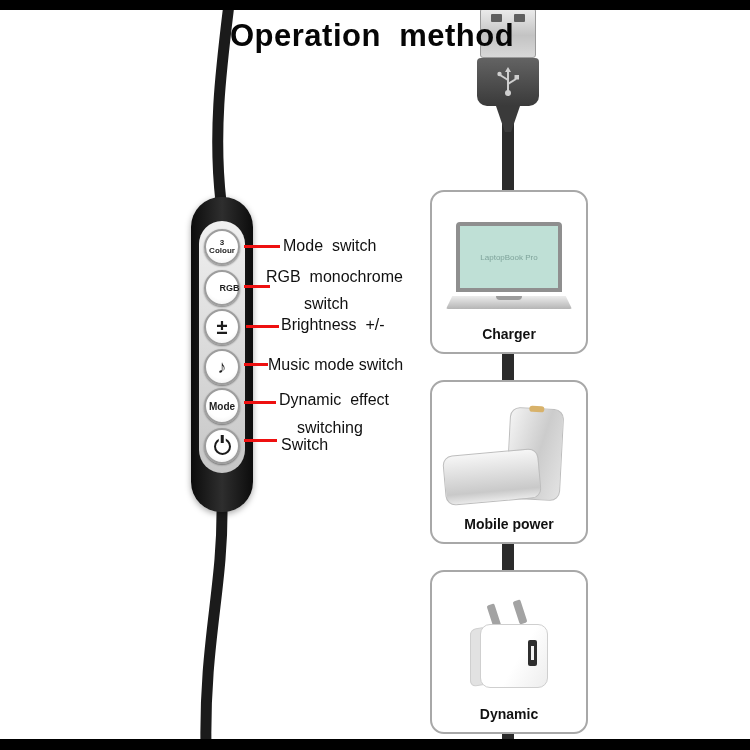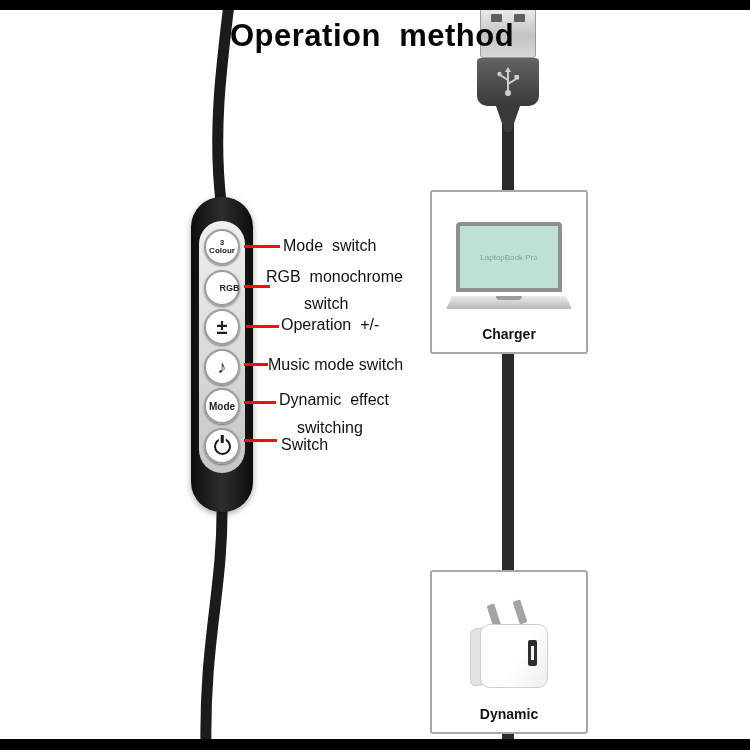--- a/index.html
+++ b/index.html
@@ -88,21 +88,21 @@
   .lab.lab2b{left:304px;top:295px;}
   .lab.lab3{left:281px;top:316px;}
   .lab.lab4{left:268px;top:356px;}
   .lab.lab5a{left:279px;top:391px;}
   .lab.lab5b{left:297px;top:419px;}
   .lab.lab6{left:281px;top:436px;}
 
   
   .devbox{
     position:absolute;left:430px;width:158px;height:164px;background:#ffffff;
-    border:2px solid #a8a8a8;border-radius:3px;z-index:2;box-sizing:border-box;
+    border:2px solid #a8a8a8;border-radius:14px;z-index:2;box-sizing:border-box;
   }
   .devbox.box1{top:190px;} .devbox.box2{top:380px;} .devbox.box3{top:570px;}
   .dev-label{
     position:absolute;bottom:10px;left:0;width:100%;text-align:center;
     font-size:14px;font-weight:bold;color:#111;
   }
 
   
   .laptop{position:absolute;left:0;top:0;width:100%;height:100%;}
   .lap-screen{
@@ -219,37 +219,42 @@
   <div class="ann-line l1"></div>
   <div class="ann-line l2"></div>
   <div class="ann-line l3"></div>
   <div class="ann-line l4"></div>
   <div class="ann-line l5"></div>
   <div class="ann-line l6"></div>
 
   <div class="lab lab1">Mode  switch</div>
   <div class="lab lab2a">RGB  monochrome</div>
   <div class="lab lab2b">switch</div>
-  <div class="lab lab3">Operation  +/-</div>
+  <div class="lab lab3">Brightness  +/-</div>
   <div class="lab lab4">Music mode switch</div>
   <div class="lab lab5a">Dynamic  effect</div>
   <div class="lab lab5b">switching</div>
   <div class="lab lab6">Switch</div>
 
   <div class="devbox box1">
     <div class="laptop">
       <div class="lap-screen">
         <span>LaptopBook Pro</span>
       </div>
       <div class="lap-base"></div>
       <div class="lap-notch"></div>
     </div>
     <div class="dev-label">Charger</div>
   </div>
 
+  <div class="devbox box2">
+    <div class="pb-stand"></div>
+    <div class="pb-flat"></div>
+    <div class="dev-label">Mobile power</div>
+  </div>
 
   <div class="devbox box3">
     <div class="ch-prong pr1"></div>
     <div class="ch-prong pr2"></div>
     <div class="ch-side"></div>
     <div class="ch-body"></div>
     <div class="ch-port"></div>
     <div class="dev-label">Dynamic</div>
   </div>
 

